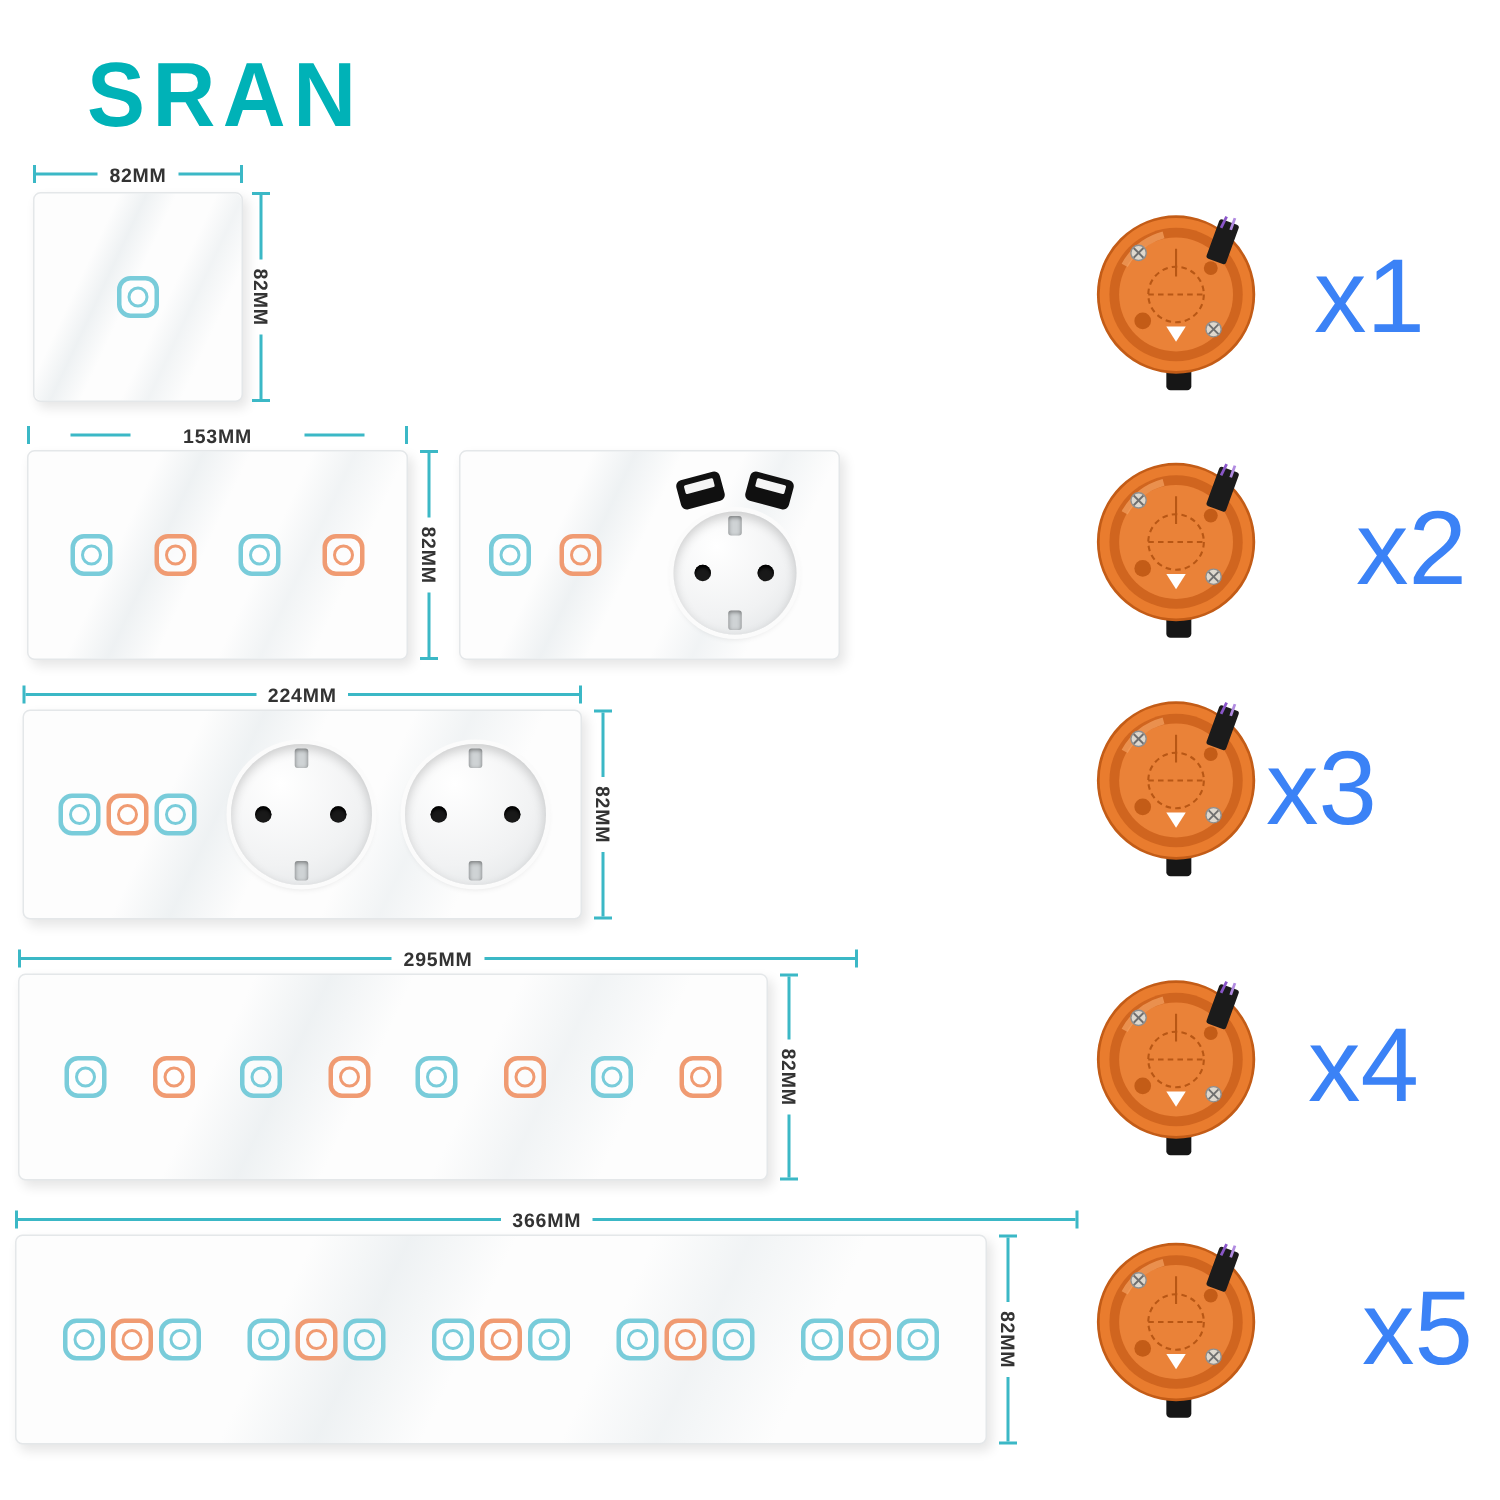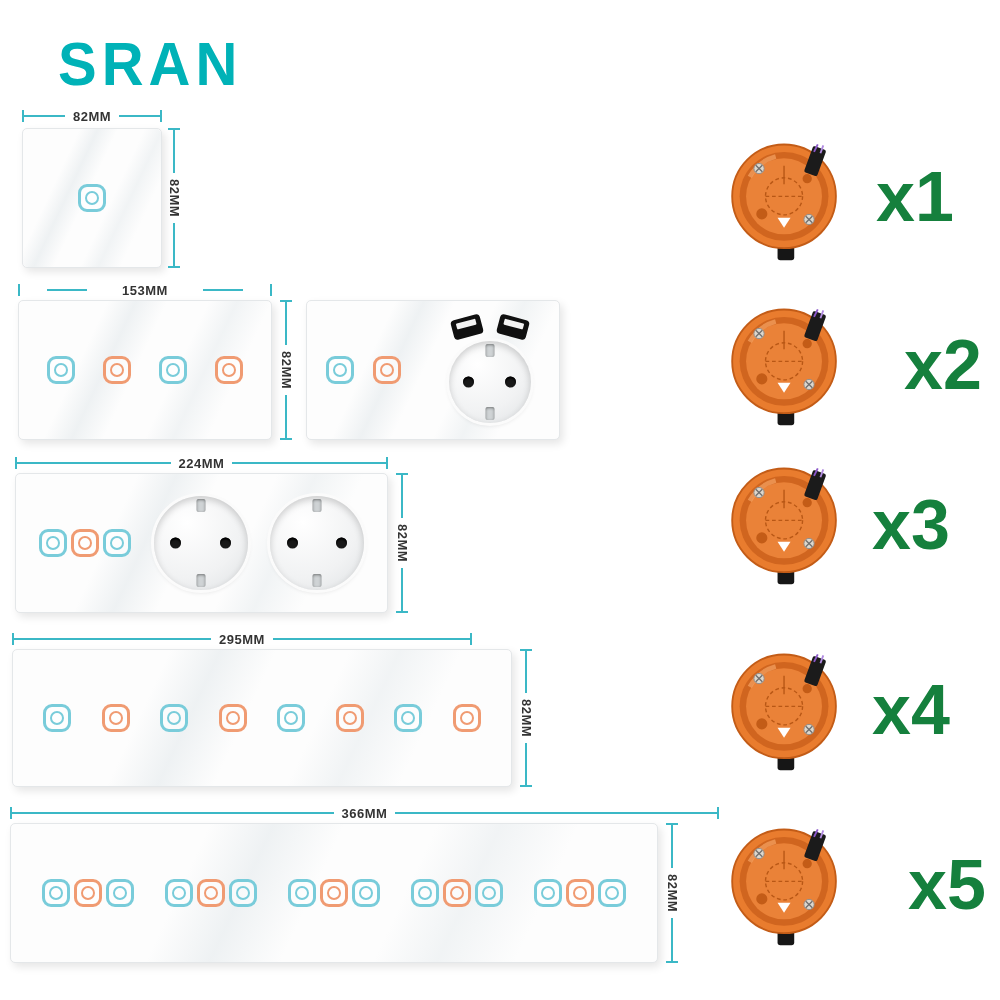--- a/index.html
+++ b/index.html
@@ -59,21 +59,21 @@
   .hdim .lbl  { padding:0 8px; white-space:nowrap; }
 
   .vdim { position:absolute; width:16px; display:flex; flex-direction:column; align-items:center;
           color:#333; font-size:13px; font-weight:700; letter-spacing:0.5px; }
   .vdim .tick { height:2px; width:12px; background:#3bb8c6; flex:0 0 auto; }
   .vdim .line { flex:1; width:2px; background:#3bb8c6; }
   .vdim .lbl  { padding:6px 0; writing-mode:vertical-rl; white-space:nowrap; }
 
   
   .box-slot { position:absolute; width:125px; height:125px; }
-  .qty { position:absolute; font-size:70px; font-weight:700; color:#15803d; line-height:1; }
+  .qty { position:absolute; font-size:70px; font-weight:400; color:#3b82f6; line-height:1; }
 </style>
 </head>
 <body>
 
 <div class="logo">SRAN</div>
 
 <div class="hdim" style="left:22px; top:108px; width:140px;">
   <span class="tick"></span>
     <span class="line"></span>
   <span class="lbl">82MM</span>
@@ -239,23 +239,23 @@
   <circle cx="94" cy="88" r="5.5" fill="#ded8ce" stroke="#8e8e8e"></circle>
   <line x1="90.5" y1="84.5" x2="97.5" y2="91.5" stroke="#6f6f6f" stroke-width="1.4"></line>
   <line x1="97.5" y1="84.5" x2="90.5" y2="91.5" stroke="#6f6f6f" stroke-width="1.4"></line>
   <g transform="rotate(20 100 28)">
     <rect x="92" y="10" width="15" height="30" rx="2" fill="#1b1b1b"></rect>
     <line x1="96" y1="7" x2="95" y2="16" stroke="#8a56c9" stroke-width="2"></line>
     <line x1="102" y1="6" x2="102" y2="15" stroke="#b08ae0" stroke-width="2"></line>
   </g>
   <path d="M67 97 L60 86 H74 Z" fill="#ffffff"></path>
 </svg></div>
-<div class="qty" style="left:872px; top:490px;">x3</div>
-
-<div class="hdim" style="left:12px; top:631px; width:460px;">
+<div class="qty" style="left:844px; top:490px;">x3</div>
+
+<div class="hdim" style="left:12px; top:631px; width:560px;">
   <span class="tick"></span>
     <span class="line"></span>
   <span class="lbl">295MM</span>
   <span class="line"></span>
     <span class="tick"></span>
 </div>
 <div class="panel" style="left:12px; top:649px; width:500px; height:138px;">
   <div class="btn-zone">
       <span class="tbtn teal"></span>
       <span class="tbtn orange"></span>

